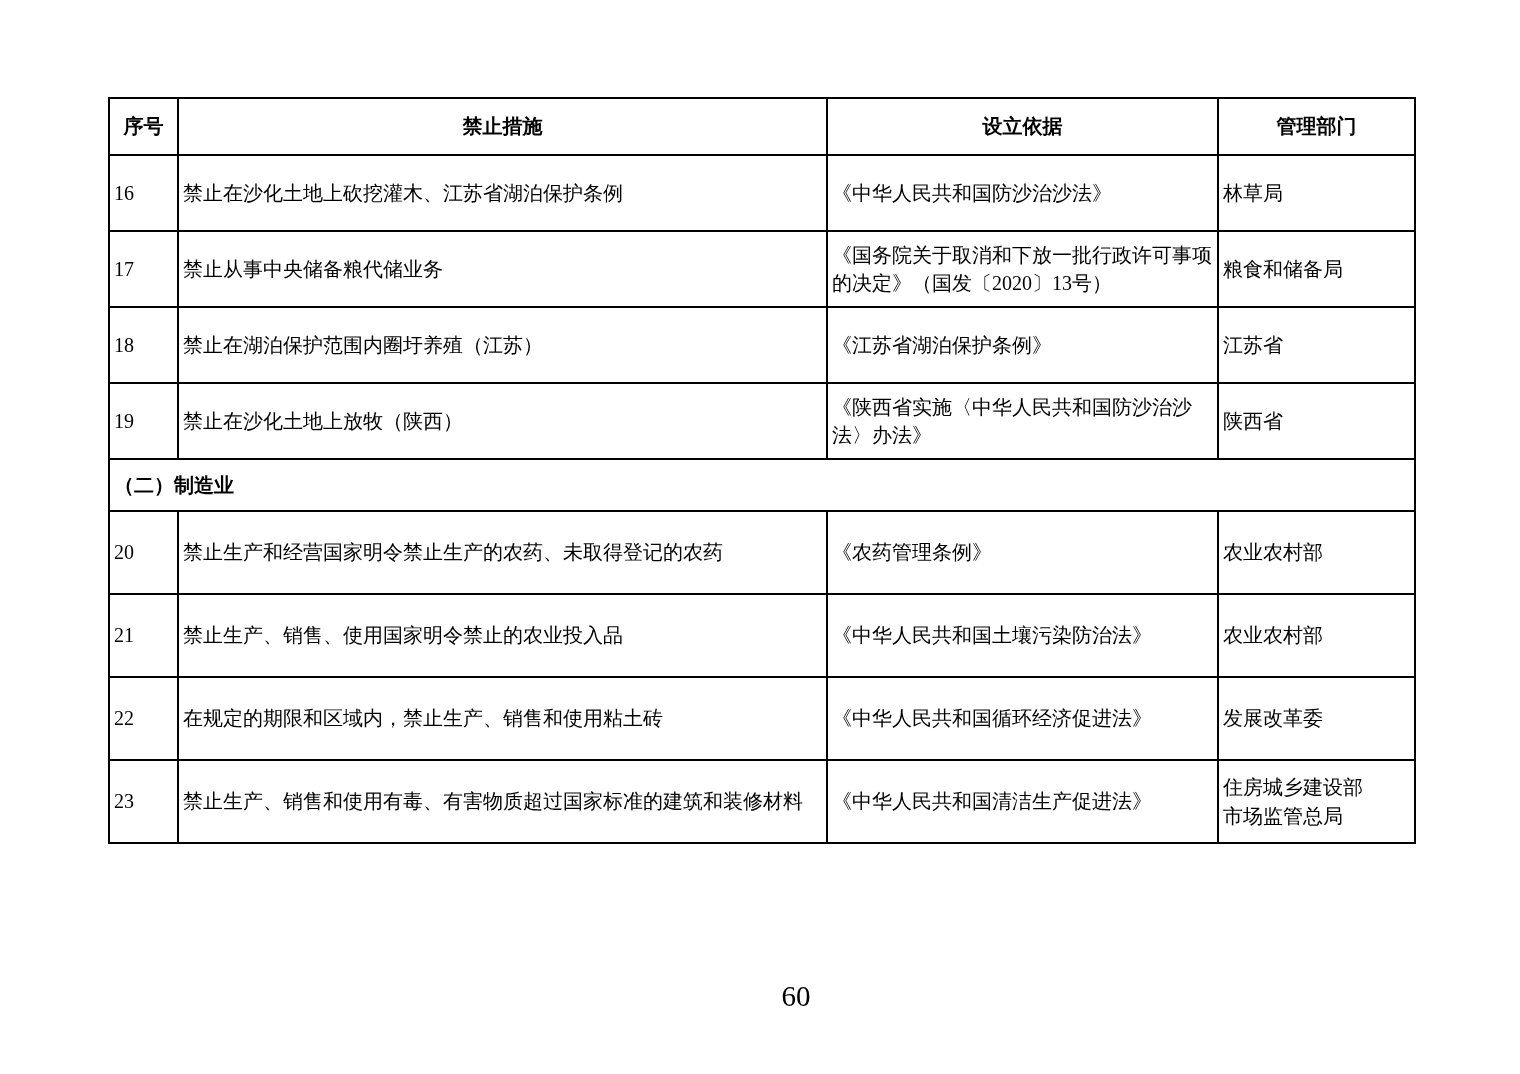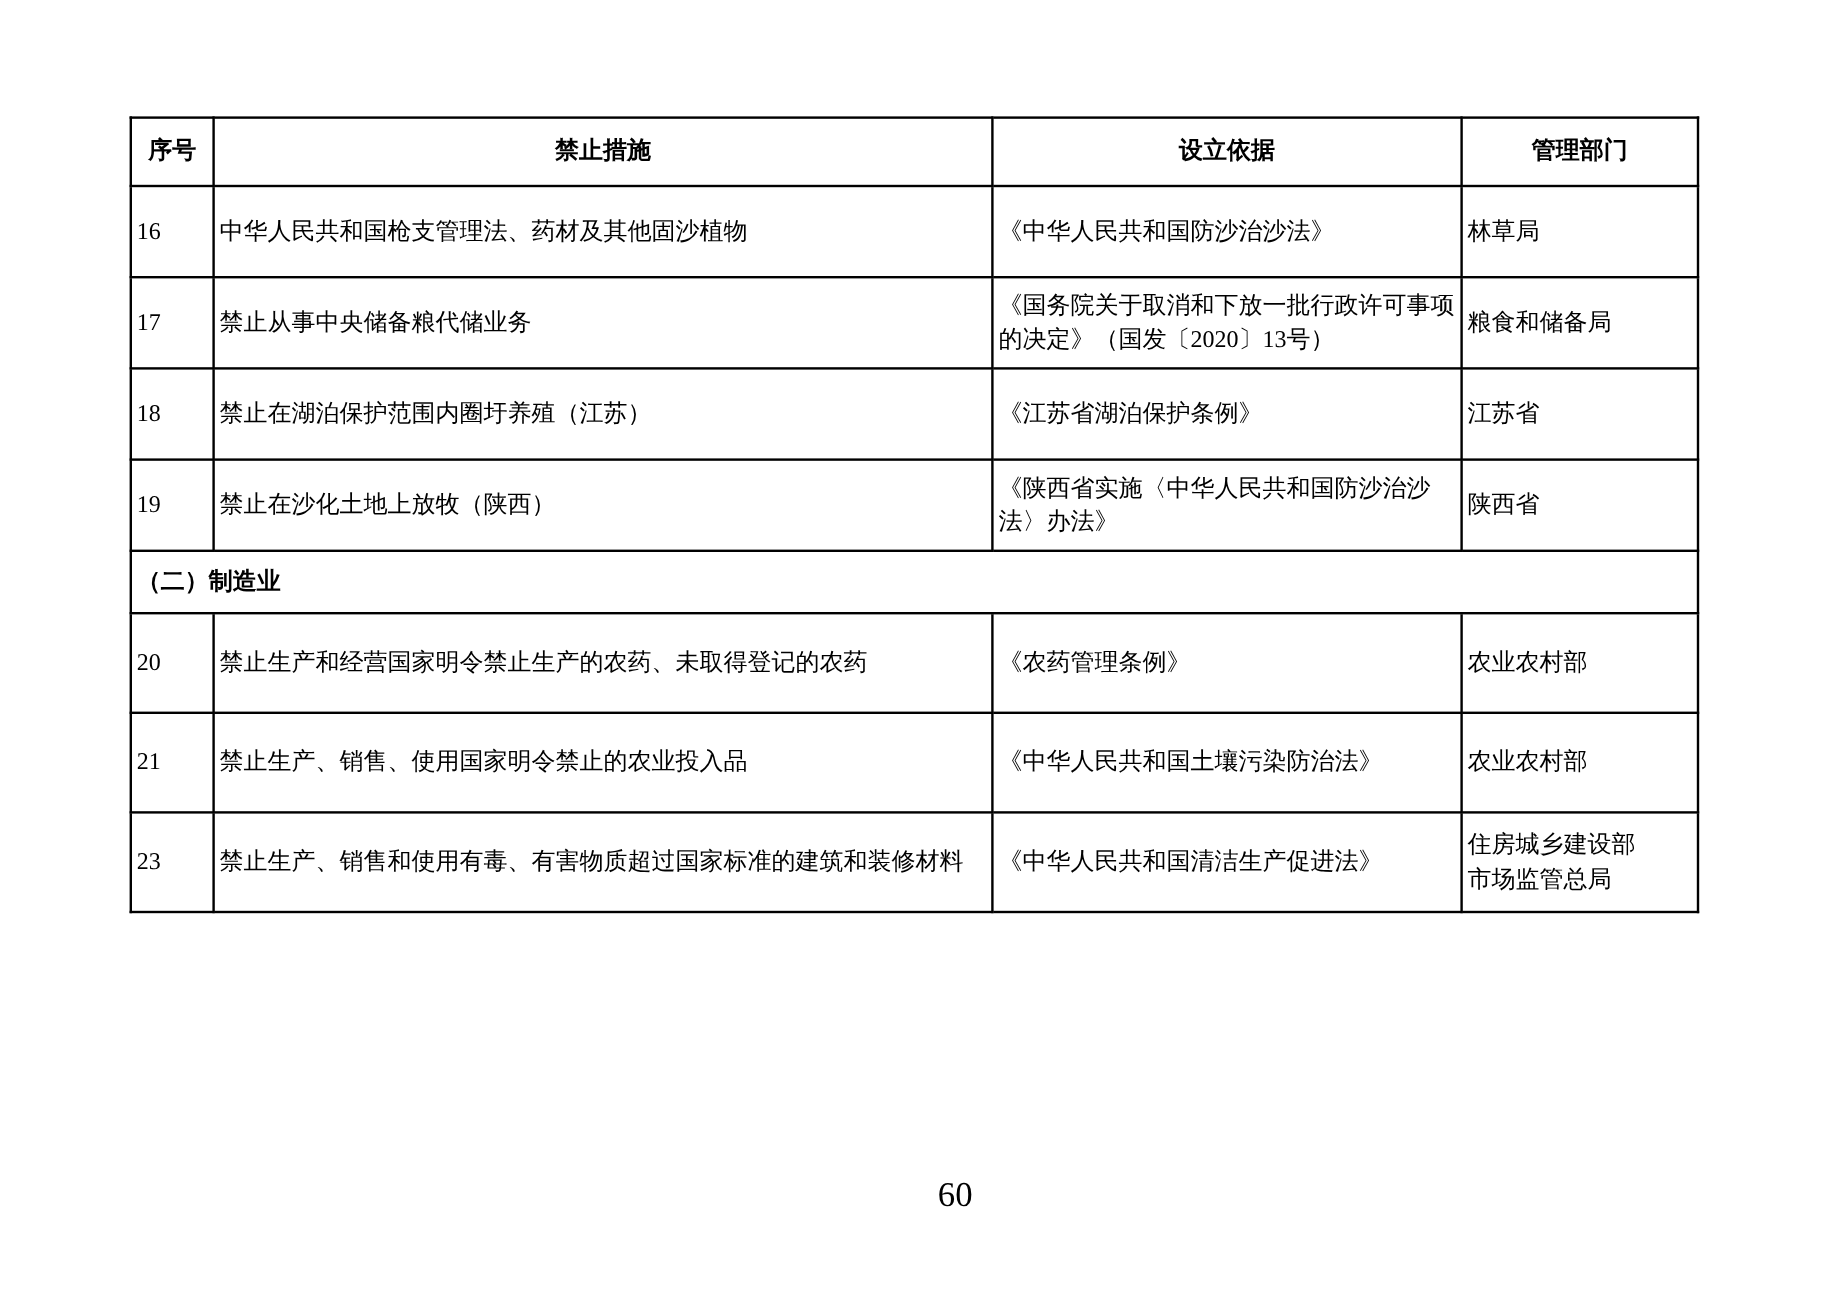--- a/index.html
+++ b/index.html
@@ -81,21 +81,21 @@
       <tr>
         <th>序号</th>
         <th>禁止措施</th>
         <th>设立依据</th>
         <th>管理部门</th>
       </tr>
     </thead>
     <tbody>
       <tr class="row-a">
         <td class="no-cell">16</td>
-        <td class="measure-cell">中华人民共和国枪支管理法、药材及其他固沙植物</td>
+        <td class="measure-cell">禁止在沙化土地上砍挖灌木、江苏省湖泊保护条例</td>
         <td class="basis-cell">《中华人民共和国防沙治沙法》</td>
         <td class="dept-cell">林草局</td>
       </tr>
       <tr class="row-a">
         <td class="no-cell">17</td>
         <td class="measure-cell">禁止从事中央储备粮代储业务</td>
         <td class="basis-cell">《国务院关于取消和下放一批行政许可事项的决定》（国发〔2020〕13号）</td>
         <td class="dept-cell">粮食和储备局</td>
       </tr>
       <tr class="row-a">
@@ -119,20 +119,26 @@
         <td class="basis-cell">《农药管理条例》</td>
         <td class="dept-cell">农业农村部</td>
       </tr>
       <tr class="row-b">
         <td class="no-cell">21</td>
         <td class="measure-cell">禁止生产、销售、使用国家明令禁止的农业投入品</td>
         <td class="basis-cell">《中华人民共和国土壤污染防治法》</td>
         <td class="dept-cell">农业农村部</td>
       </tr>
       <tr class="row-b">
+        <td class="no-cell">22</td>
+        <td class="measure-cell">在规定的期限和区域内，禁止生产、销售和使用粘土砖</td>
+        <td class="basis-cell">《中华人民共和国循环经济促进法》</td>
+        <td class="dept-cell">发展改革委</td>
+      </tr>
+      <tr class="row-b">
         <td class="no-cell">23</td>
         <td class="measure-cell">禁止生产、销售和使用有毒、有害物质超过国家标准的建筑和装修材料</td>
         <td class="basis-cell">《中华人民共和国清洁生产促进法》</td>
         <td class="dept-cell">住房城乡建设部
 市场监管总局</td>
       </tr>
     </tbody>
   </table>
 
   <div class="page-number">60</div>

